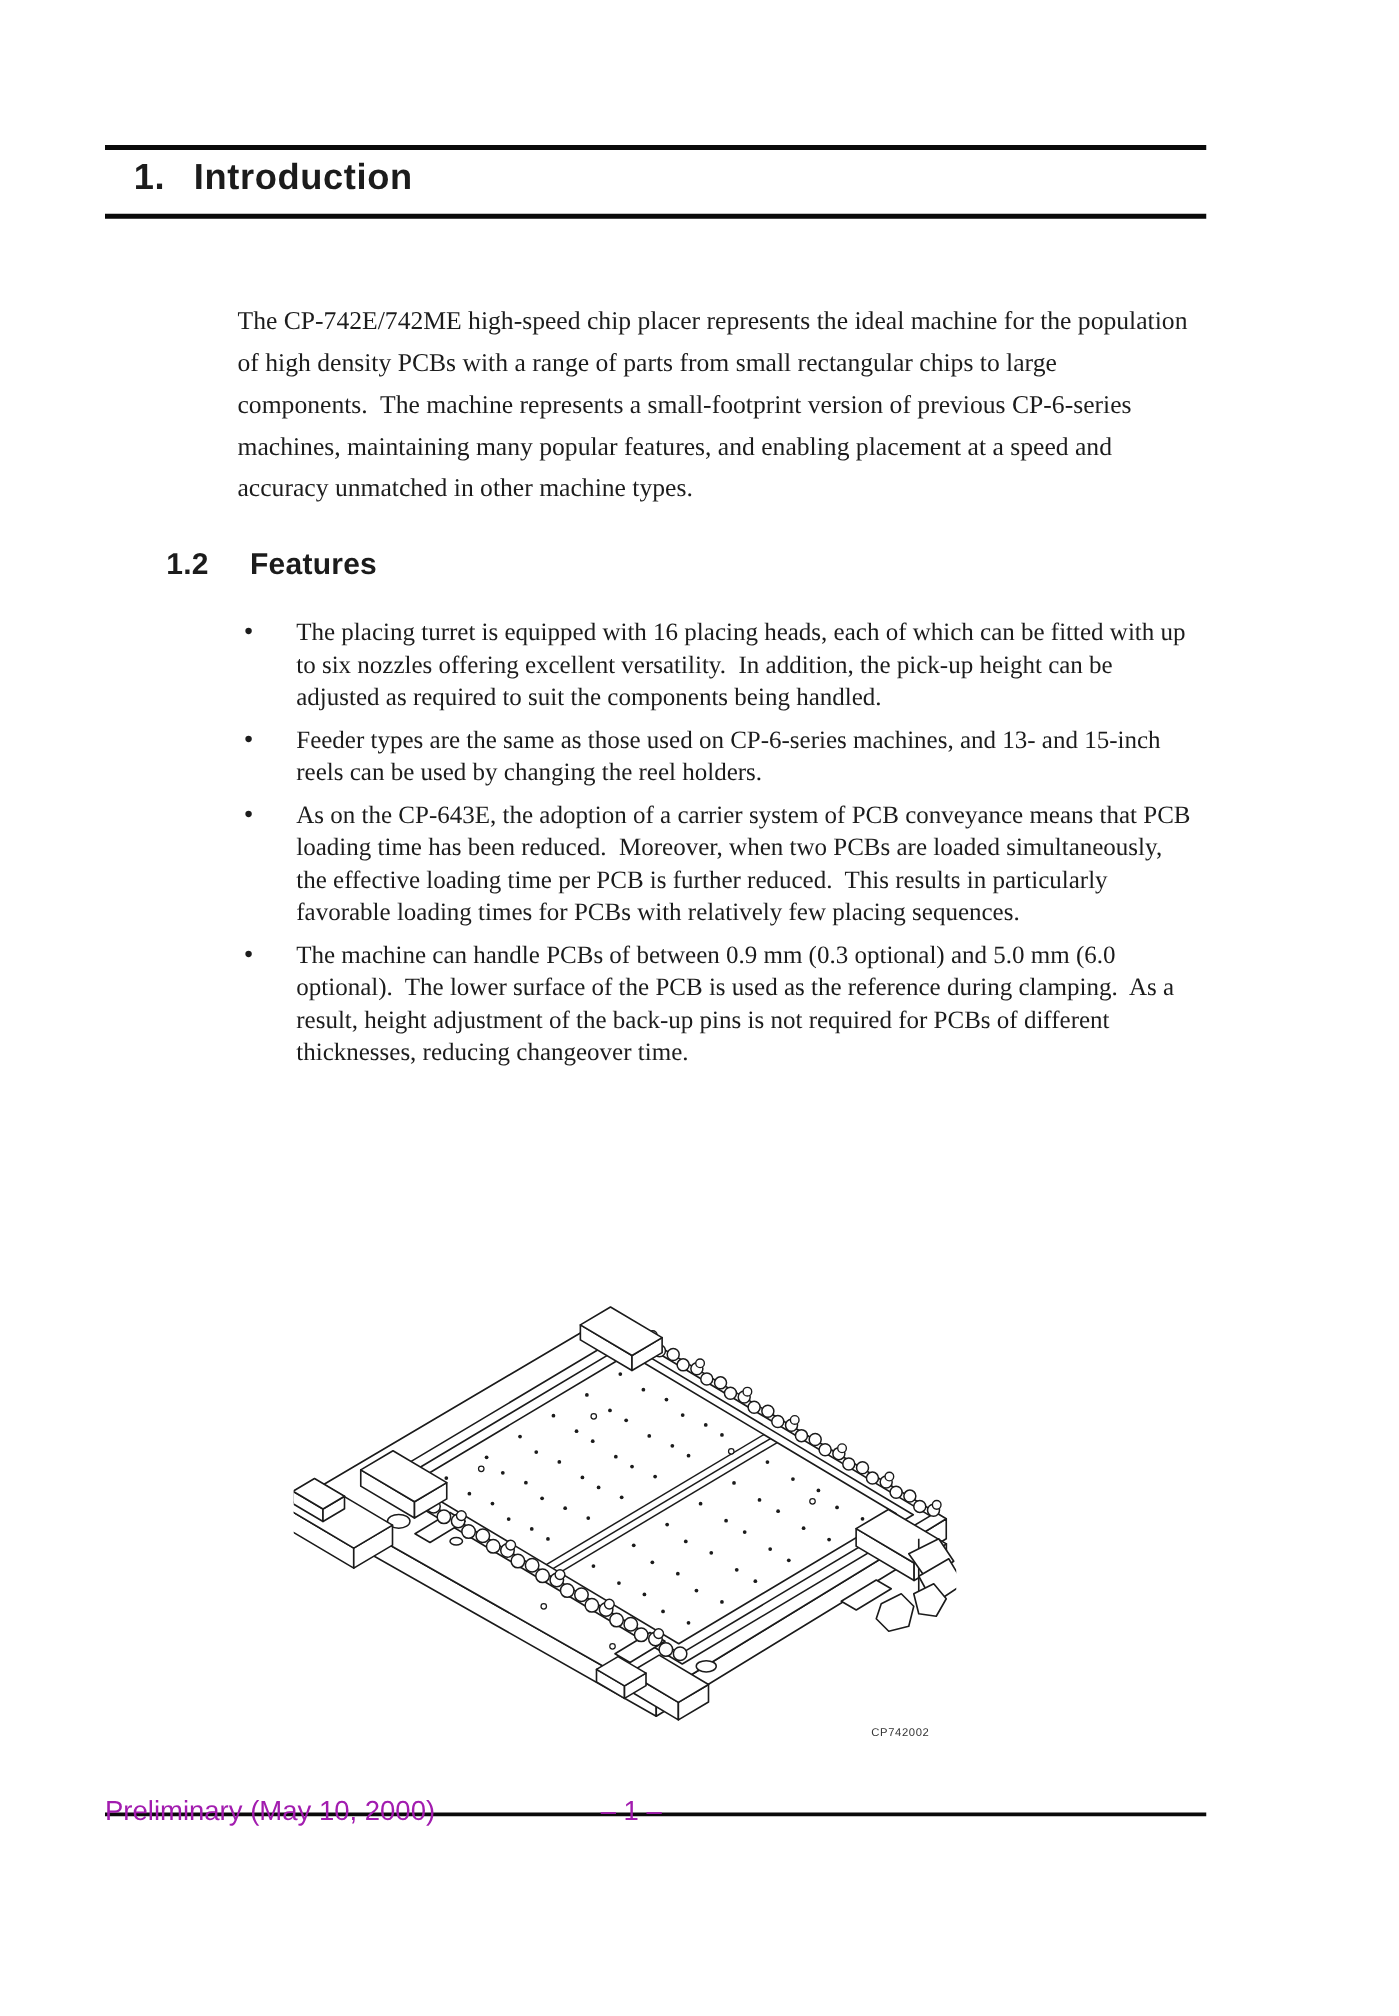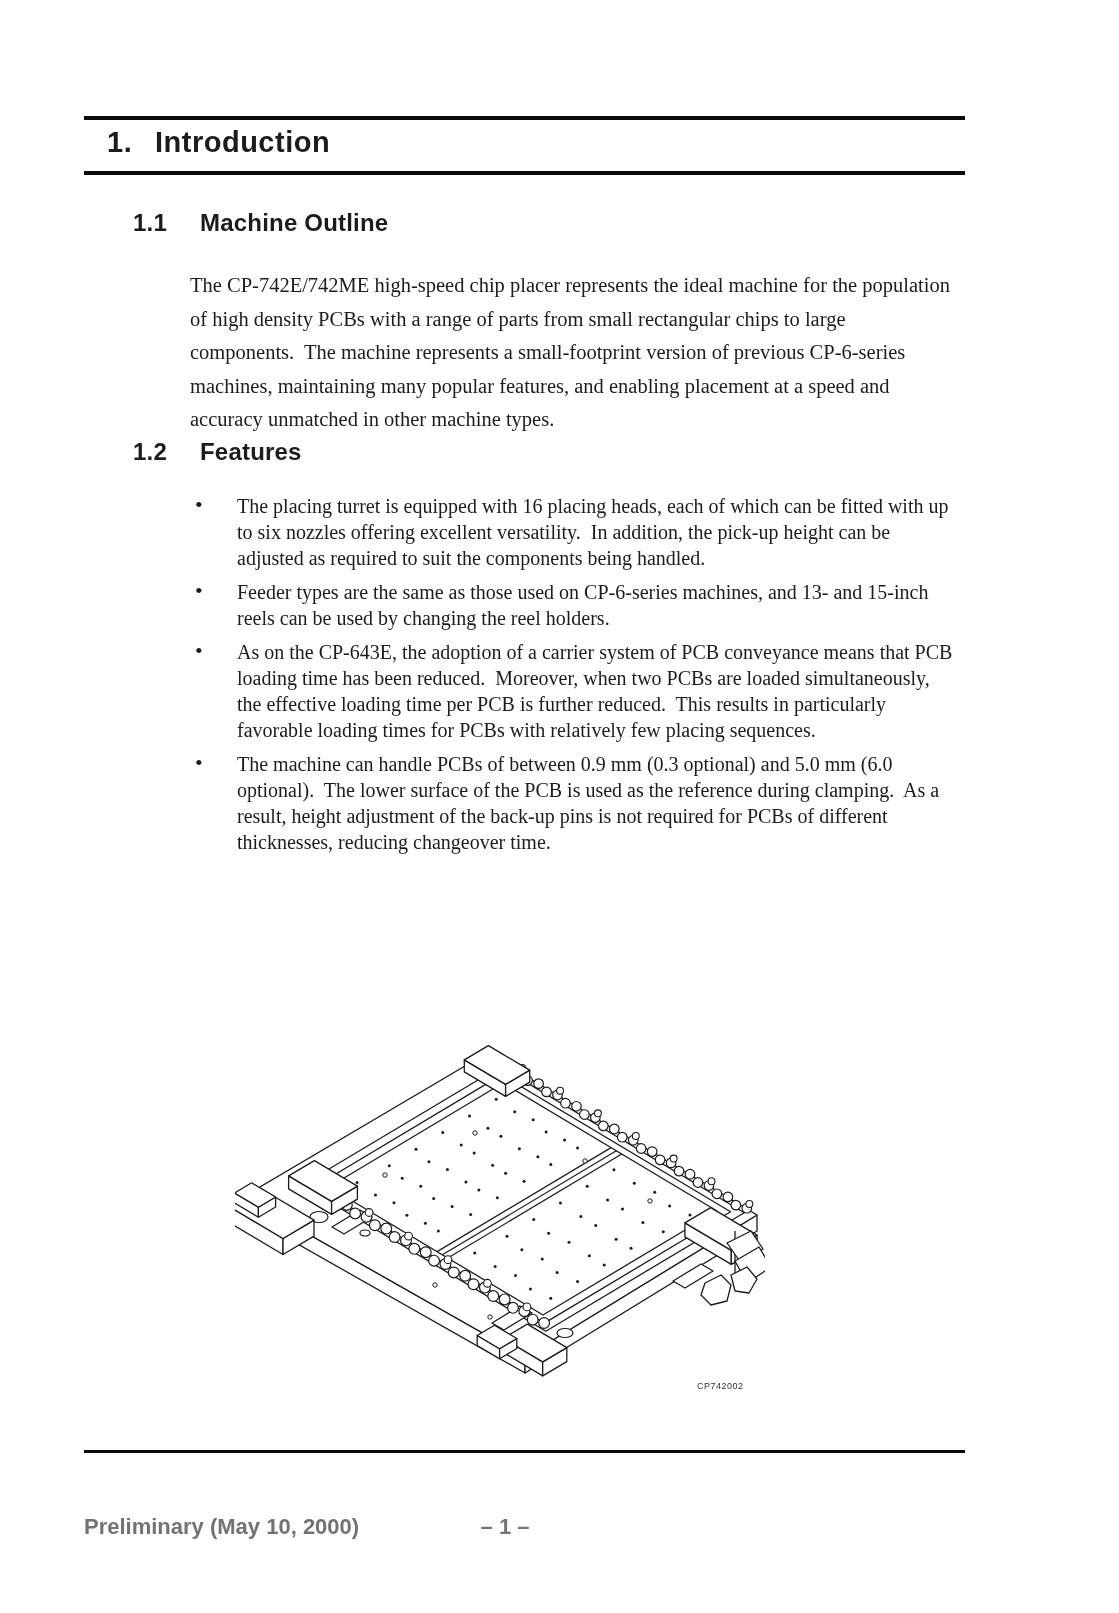--- a/index.html
+++ b/index.html
@@ -44,22 +44,22 @@
   }
 
   .figwrap{position:absolute; left:235px; top:1035px; width:530px; height:345px;}
   .figcaption{
     position:absolute; left:697px; top:1381px;
     font-family:"Liberation Sans", sans-serif; font-size:9px; color:#333;
     letter-spacing:0.5px;
   }
 
   .footer-left,.footer-center,.footer-right{
-    position:absolute; top:1514px;
-    font-family:"Liberation Sans", sans-serif; font-size:22px; color:#737373;font-weight:bold;
+    position:absolute; top:1436px;
+    font-family:"Liberation Sans", sans-serif; font-size:22px; color:#a21caf;
   }
   .footer-left{left:84px;}
   .footer-center{left:440px; width:130px; text-align:center;}
   .footer-right{right:157px;}
 
   svg#fig{width:530px; height:345px;}
   svg#fig *{vector-effect:non-scaling-stroke;}
 </style>
 </head>
 <body>
@@ -69,24 +69,20 @@
   <div class="rule" style="top:116px"></div>
 
   <div class="h1row">
     <span class="num">1.</span>
     <span>Introduction</span>
   </div>
 
   <div class="rule" style="top:171px"></div>
 
   <div class="sec" style="top:209px">
-    <div class="h2row">
-      <span class="num">1.1</span>
-      <span>Machine Outline</span>
-    </div>
     <div class="bodytext">The CP-742E/742ME high-speed chip placer represents the ideal machine for the population of high density PCBs with a range of parts from small rectangular chips to large components.  The machine represents a small-footprint version of previous CP-6-series machines, maintaining many popular features, and enabling placement at a speed and accuracy unmatched in other machine types.</div>
   </div>
 
   <div class="sec" style="top:438px">
     <div class="h2row">
       <span class="num">1.2</span>
       <span>Features</span>
     </div>
     <ul class="features">
       <li>The placing turret is equipped with 16 placing heads, each of which can be fitted with up to six nozzles offering excellent versatility.  In addition, the pick-up height can be adjusted as required to suit the components being handled.</li>

